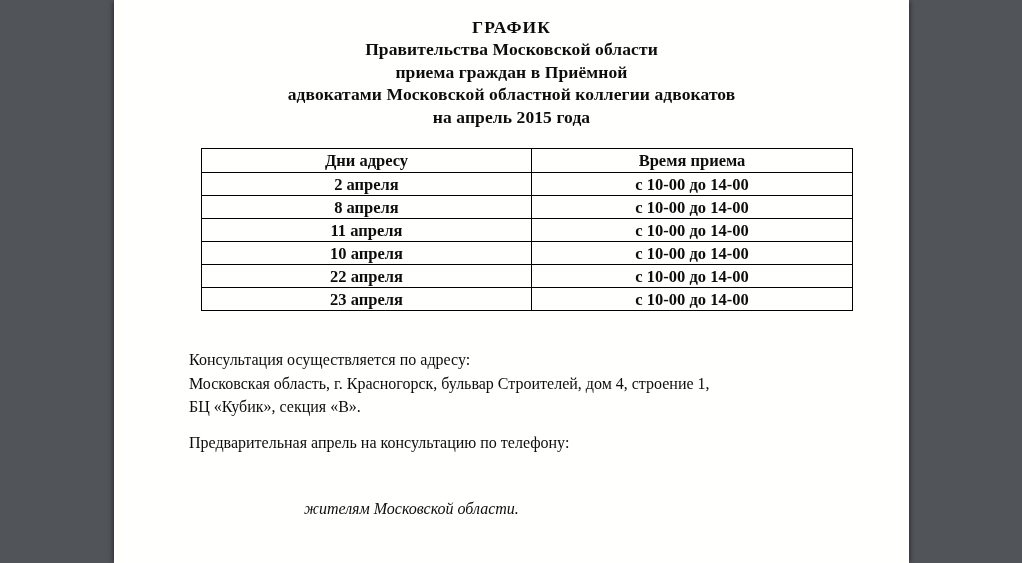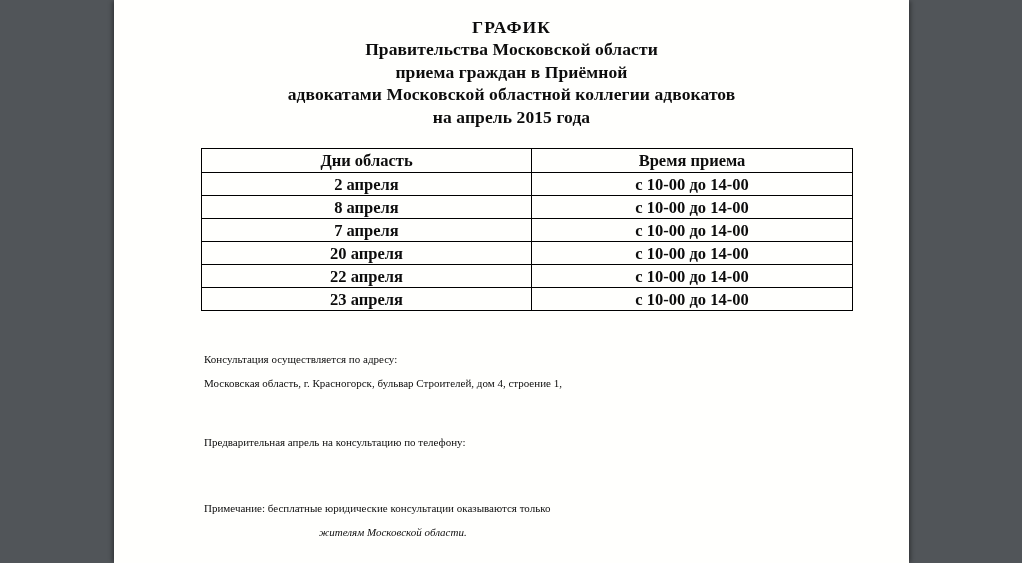--- a/index.html
+++ b/index.html
@@ -75,23 +75,23 @@
   .schedule-table th {
     font-weight: bold;
     height: 21px;
   }
   .col-day { width: 330px; }
   .col-time { width: 321px; }
 
   
   .body-text {
     position: absolute;
-    left: 90px;
+    left: 75px;
     color: #0d0d0d;
-    font-size: 11px;
+    font-size: 16px;
     line-height: 23.5px;
     white-space: nowrap;
   }
   .para-address { top: 348px; }
   .para-phone   { top: 431px; }
   .para-note    { top: 497px; }
   .note-indent  { display: block; padding-left: 115px; font-style: italic; }
 </style>
 </head>
 <body>
@@ -108,61 +108,61 @@
         <div class="title-line">на апрель 2015 года</div>
       </div>
 
       <table class="schedule-table">
         <colgroup>
           <col class="col-day">
           <col class="col-time">
         </colgroup>
         <thead>
           <tr>
-            <th>Дни область</th>
+            <th>Дни адресу</th>
             <th>Время приема</th>
           </tr>
         </thead>
         <tbody>
           <tr>
             <td>2 апреля</td>
             <td>с 10-00 до 14-00</td>
           </tr>
           <tr>
             <td>8 апреля</td>
             <td>с 10-00 до 14-00</td>
           </tr>
           <tr>
-            <td>7 апреля</td>
+            <td>11 апреля</td>
             <td>с 10-00 до 14-00</td>
           </tr>
           <tr>
-            <td>20 апреля</td>
+            <td>10 апреля</td>
             <td>с 10-00 до 14-00</td>
           </tr>
           <tr>
             <td>22 апреля</td>
             <td>с 10-00 до 14-00</td>
           </tr>
           <tr>
             <td>23 апреля</td>
             <td>с 10-00 до 14-00</td>
           </tr>
         </tbody>
       </table>
 
       <div class="body-text para-address">
         <div>Консультация осуществляется по адресу:</div>
         <div>Московская область, г. Красногорск, бульвар Строителей, дом 4, строение 1,</div>
+        <div>БЦ «Кубик», секция «В».</div>
       </div>
 
       <div class="body-text para-phone">
         <div>Предварительная апрель на консультацию по телефону:</div>
       </div>
 
       <div class="body-text para-note">
-        <div>Примечание: бесплатные юридические консультации оказываются только</div>
         <div class="note-indent">жителям Московской области.</div>
       </div>
 
     </div>
   </div>
 </div>
 
 </body></html>

